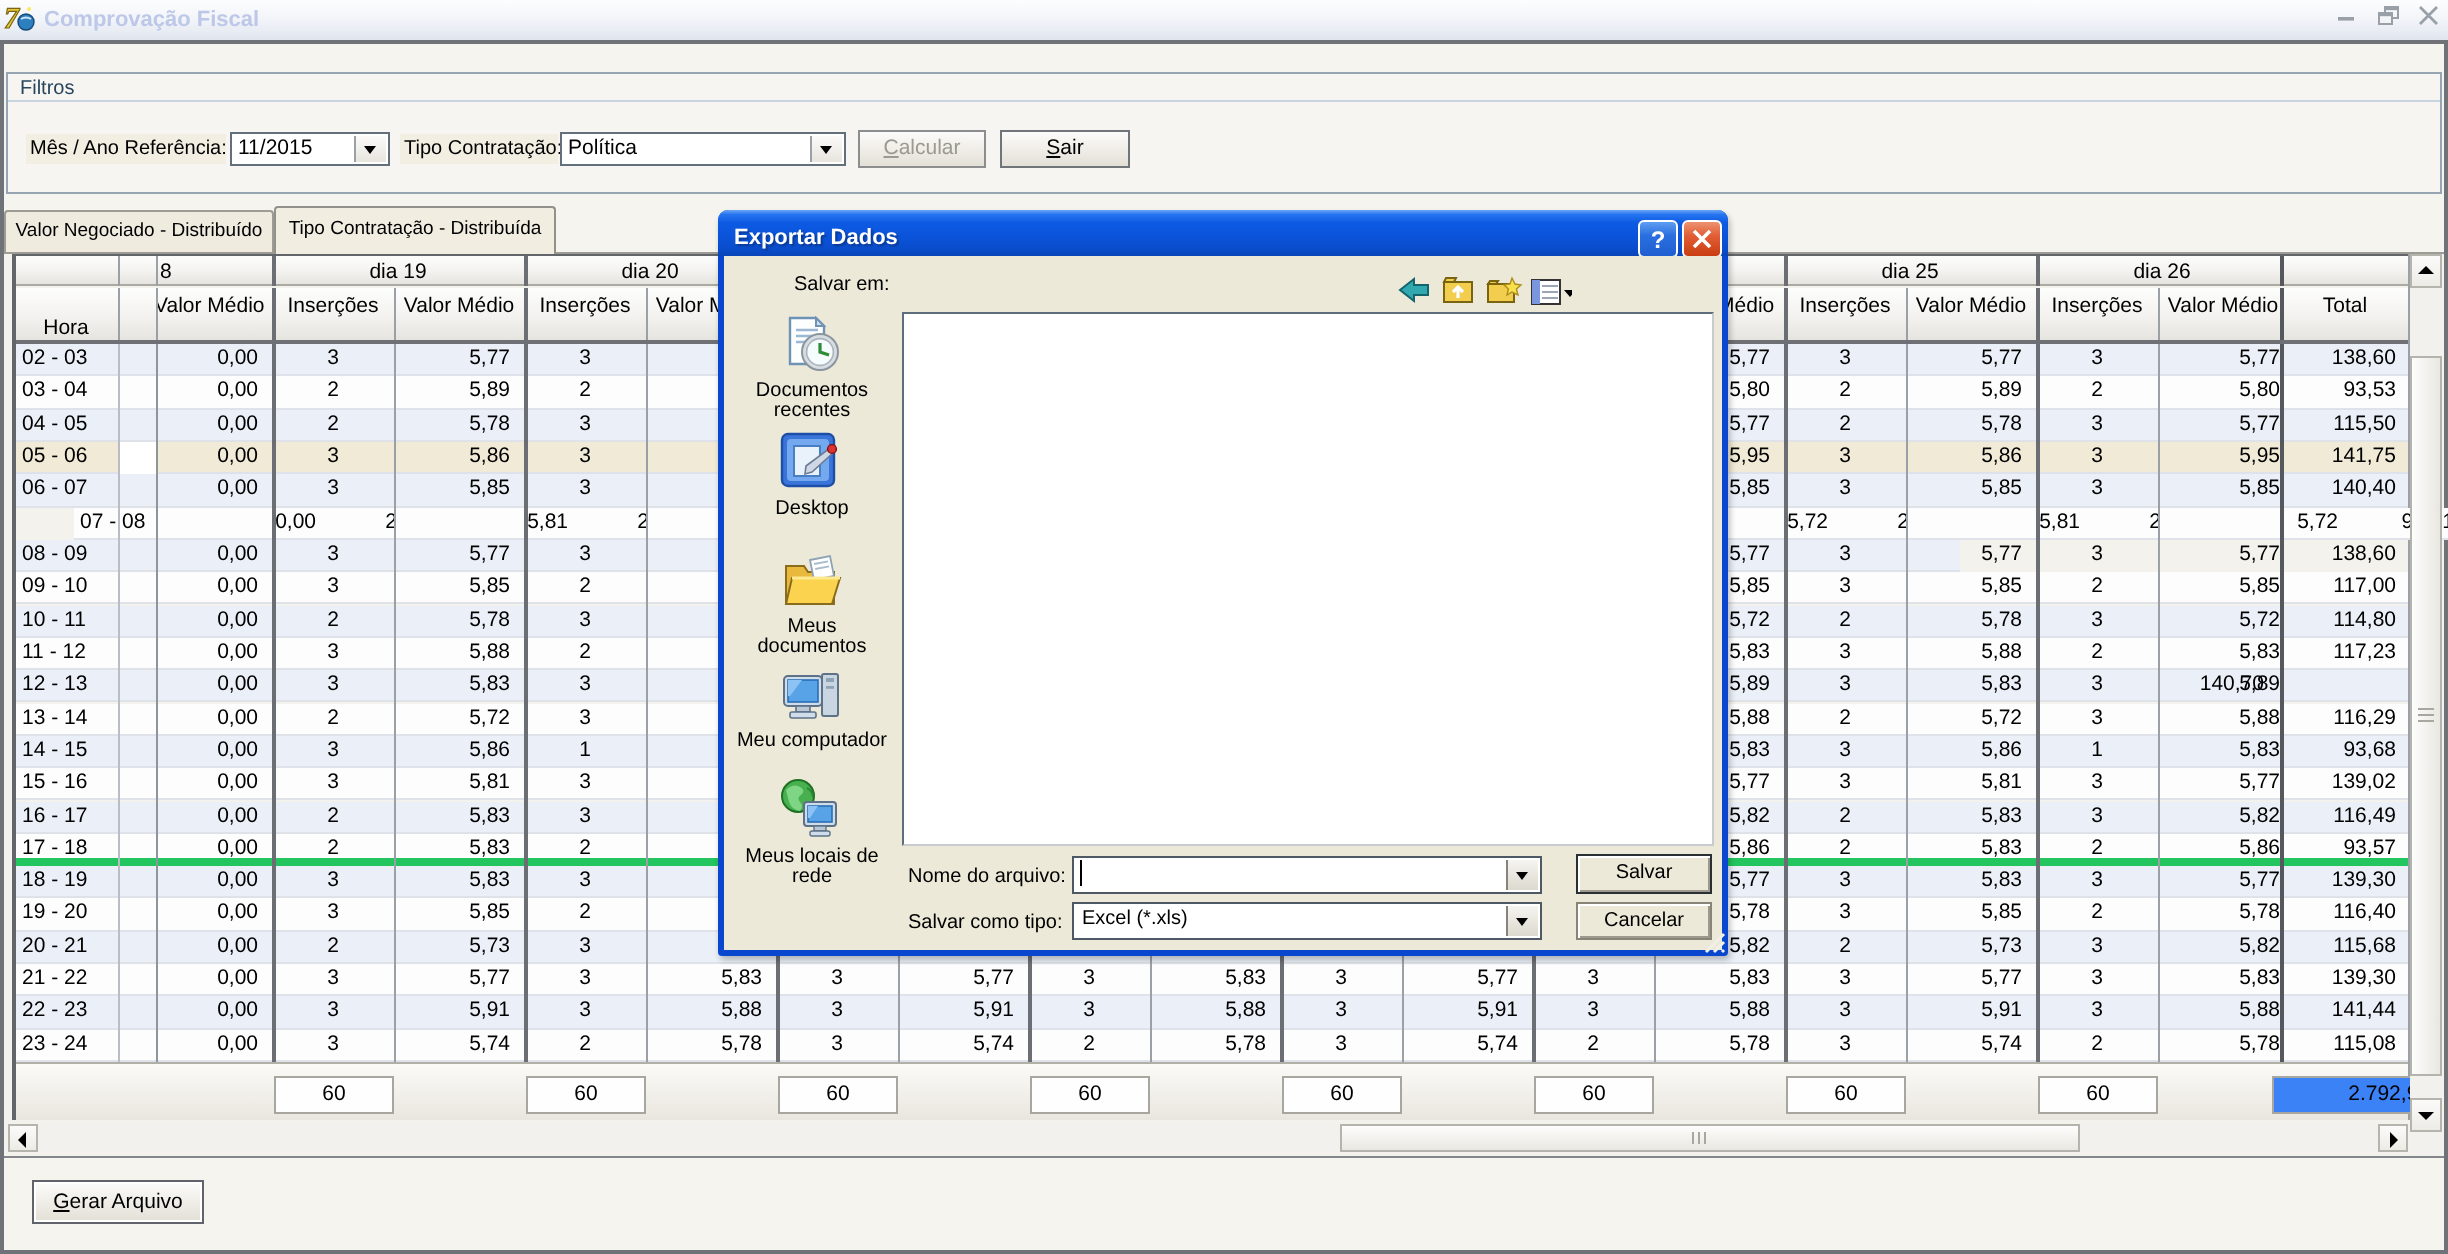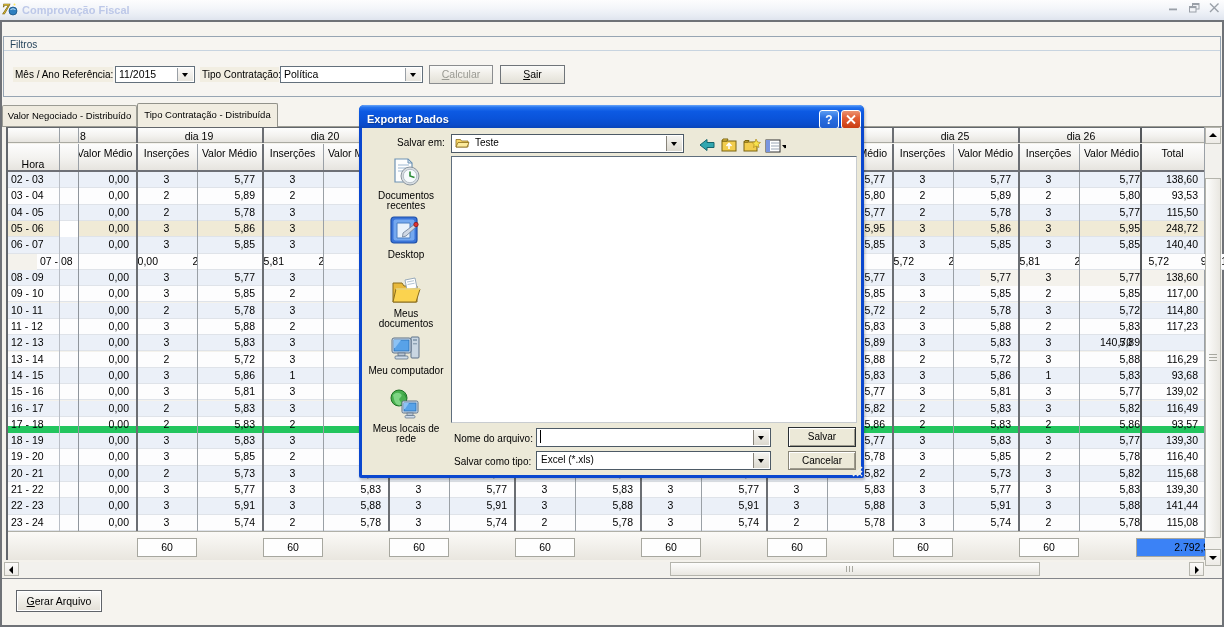--- a/index.html
+++ b/index.html
@@ -201,21 +201,21 @@
     <span class="a cen" style="left:632px;top:1px;width:61px;">3</span>
     <span class="a num" style="left:693px;top:1px;width:58px;">5,86</span>
     <span class="a cen" style="left:758px;top:1px;width:61px;">3</span>
     <span class="a num" style="left:819px;top:1px;width:58px;">5,95</span>
     <span class="a cen" style="left:884px;top:1px;width:61px;">3</span>
     <span class="a num" style="left:945px;top:1px;width:58px;">5,86</span>
     <span class="a cen" style="left:1010px;top:1px;width:61px;">3</span>
     <span class="a" style="left:1071px;top:1px;width:61px;height:14px;overflow:hidden;">
       <span class="a num" style="left:0;top:0;width:61px;">5,95</span>
     </span>
-    <span class="a num" style="left:1133px;top:1px;width:57px;">248,72</span>
+    <span class="a num" style="left:1133px;top:1px;width:57px;">141,75</span>
   </div>
 <div class="a" style="left:8px;top:237.3px;width:1196px;height:16.3px;background:#ebf0f8;border-bottom:1px solid #dfe3e9;">
     <span class="a" style="left:3px;top:1px;width:48px;">06 - 07</span>
     <span class="a num" style="left:70px;top:1px;width:51px;">0,00</span>
     <span class="a cen" style="left:128px;top:1px;width:61px;">3</span>
     <span class="a num" style="left:189px;top:1px;width:58px;">5,85</span>
     <span class="a cen" style="left:254px;top:1px;width:61px;">3</span>
     <span class="a num" style="left:315px;top:1px;width:58px;">5,85</span>
     <span class="a cen" style="left:380px;top:1px;width:61px;">3</span>
     <span class="a num" style="left:441px;top:1px;width:58px;">5,85</span>
@@ -456,21 +456,21 @@
     <span class="a cen" style="left:758px;top:1px;width:61px;">3</span>
     <span class="a num" style="left:819px;top:1px;width:58px;">5,82</span>
     <span class="a cen" style="left:884px;top:1px;width:61px;">2</span>
     <span class="a num" style="left:945px;top:1px;width:58px;">5,83</span>
     <span class="a cen" style="left:1010px;top:1px;width:61px;">3</span>
     <span class="a" style="left:1071px;top:1px;width:61px;height:14px;overflow:hidden;">
       <span class="a num" style="left:0;top:0;width:61px;">5,82</span>
     </span>
     <span class="a num" style="left:1133px;top:1px;width:57px;">116,49</span>
   </div>
-<div class="a" style="left:8px;top:416.8px;width:1196px;height:16.3px;background:#fdfdfe;border-bottom:7px solid #22c55e;">
+<div class="a" style="left:8px;top:416.8px;width:1196px;height:16.3px;background:#fdfdfe;border-bottom:4px solid #22c55e;">
     <span class="a" style="left:3px;top:1px;width:48px;">17 - 18</span>
     <span class="a num" style="left:70px;top:1px;width:51px;">0,00</span>
     <span class="a cen" style="left:128px;top:1px;width:61px;">2</span>
     <span class="a num" style="left:189px;top:1px;width:58px;">5,83</span>
     <span class="a cen" style="left:254px;top:1px;width:61px;">2</span>
     <span class="a num" style="left:315px;top:1px;width:58px;">5,86</span>
     <span class="a cen" style="left:380px;top:1px;width:61px;">2</span>
     <span class="a num" style="left:441px;top:1px;width:58px;">5,83</span>
     <span class="a cen" style="left:506px;top:1px;width:61px;">2</span>
     <span class="a num" style="left:567px;top:1px;width:58px;">5,86</span>
@@ -677,30 +677,20 @@
 <div class="a" style="left:0;top:0;width:505px;height:373px;border-radius:5px 5px 2px 2px;background:#0a47cf;box-shadow:1px 2px 3px rgba(0,0,0,0.25);"></div>
 <div class="a" style="left:0;top:0;width:505px;height:23px;border-radius:5px 5px 0 0;background:linear-gradient(180deg,#6aa6f8 0%,#2574ef 10%,#0d5ae3 28%,#0a53d9 60%,#0a4ccb 85%,#0945b8 100%);"></div>
 <div class="a" style="left:8px;top:8px;font-size:11px;font-weight:bold;color:#fff;text-shadow:1px 1px 1px #0a3a90;">Exportar Dados</div>
 <div class="a" style="left:460px;top:5px;width:20px;height:19px;border:1px solid #fff;border-radius:3px;background:linear-gradient(180deg,#5d9df2 0%,#2a6fe0 40%,#1f5ed0 100%);color:#fff;font-weight:bold;text-align:center;line-height:18px;font-size:12px;">?</div>
 <div class="a" style="left:482px;top:5px;width:20px;height:19px;border:1px solid #fff;border-radius:3px;background:linear-gradient(180deg,#ec9372 0%,#e25e35 40%,#c93d11 100%);">
 <svg width="18" height="17" viewBox="0 0 18 17">
         <path d="M5 4.5 L13 12.5 M13 4.5 L5 12.5" stroke="#fff" stroke-width="1.8"></path>
       </svg></div>
 <div class="a" style="left:3px;top:23px;width:499px;height:347px;background:#ece9d8;"></div>
 <div class="a" style="left:38px;top:32px;text-align:right;">Salvar em:</div>
-<div class="a" style="left:92px;top:29px;width:233px;height:19px;background:#fff;border:1px solid #4d5a66;">
-<svg class="a" width="15" height="12" viewBox="0 0 15 12" style="left:3px;top:2px;">
-<path d="M1 3 L1 10 L13 10 L13 4 L6.5 4 L5.5 2.5 L1 2.5 Z" fill="#f7d567" stroke="#8a6d1c" stroke-width="0.8"></path>
-<path d="M3 5.5 L14 5.5 L12 10 L1 10 Z" fill="#fceb9e" stroke="#8a6d1c" stroke-width="0.8"></path>
-</svg>
-<span class="a" style="left:23px;top:2px;">Teste</span>
-<span class="carr" style="background:linear-gradient(180deg,#f5f4f0,#dcd9cf);border-left:1px solid #87837a;">
-        <span class="tri-d"></span>
-      </span>
-</div>
 <svg class="a" width="88" height="17" viewBox="0 0 88 17" style="left:339px;top:32px;">
 <path d="M2 8 L9 2.5 L9 5.5 L16 5.5 L16 10.5 L9 10.5 L9 13.5 Z" fill="#31a7b0" stroke="#14646c" stroke-width="1"></path>
 <rect x="24" y="4" width="14" height="10" fill="#f2cd4e" stroke="#7a6410" stroke-width="1"></rect>
 <path d="M24 4 L29 4 L30 2 L25 2 Z" fill="#f2cd4e" stroke="#7a6410" stroke-width="1"></path>
 <path d="M31 12 L31 6.5 M28.5 9 L31 6.5 L33.5 9" stroke="#fff" stroke-width="1.6" fill="none"></path>
 <rect x="46" y="5" width="13" height="9" fill="#f2cd4e" stroke="#7a6410" stroke-width="1"></rect>
 <path d="M46 5 L50 5 L51 3.5 L47 3.5 Z" fill="#f2cd4e" stroke="#7a6410" stroke-width="1"></path>
 <path d="M58 2 L59.5 5 L62.5 5.5 L60.2 7.5 L61 10.5 L58 9 L55.5 10.5 L56.2 7.5 L54 5.5 L57 5 Z" fill="#f7e24b" stroke="#b08d20" stroke-width="0.7"></path>
 <rect x="68" y="3" width="14" height="12" fill="#fff" stroke="#333" stroke-width="1"></rect>
 <rect x="68" y="3" width="4" height="12" fill="#7a96df"></rect>

